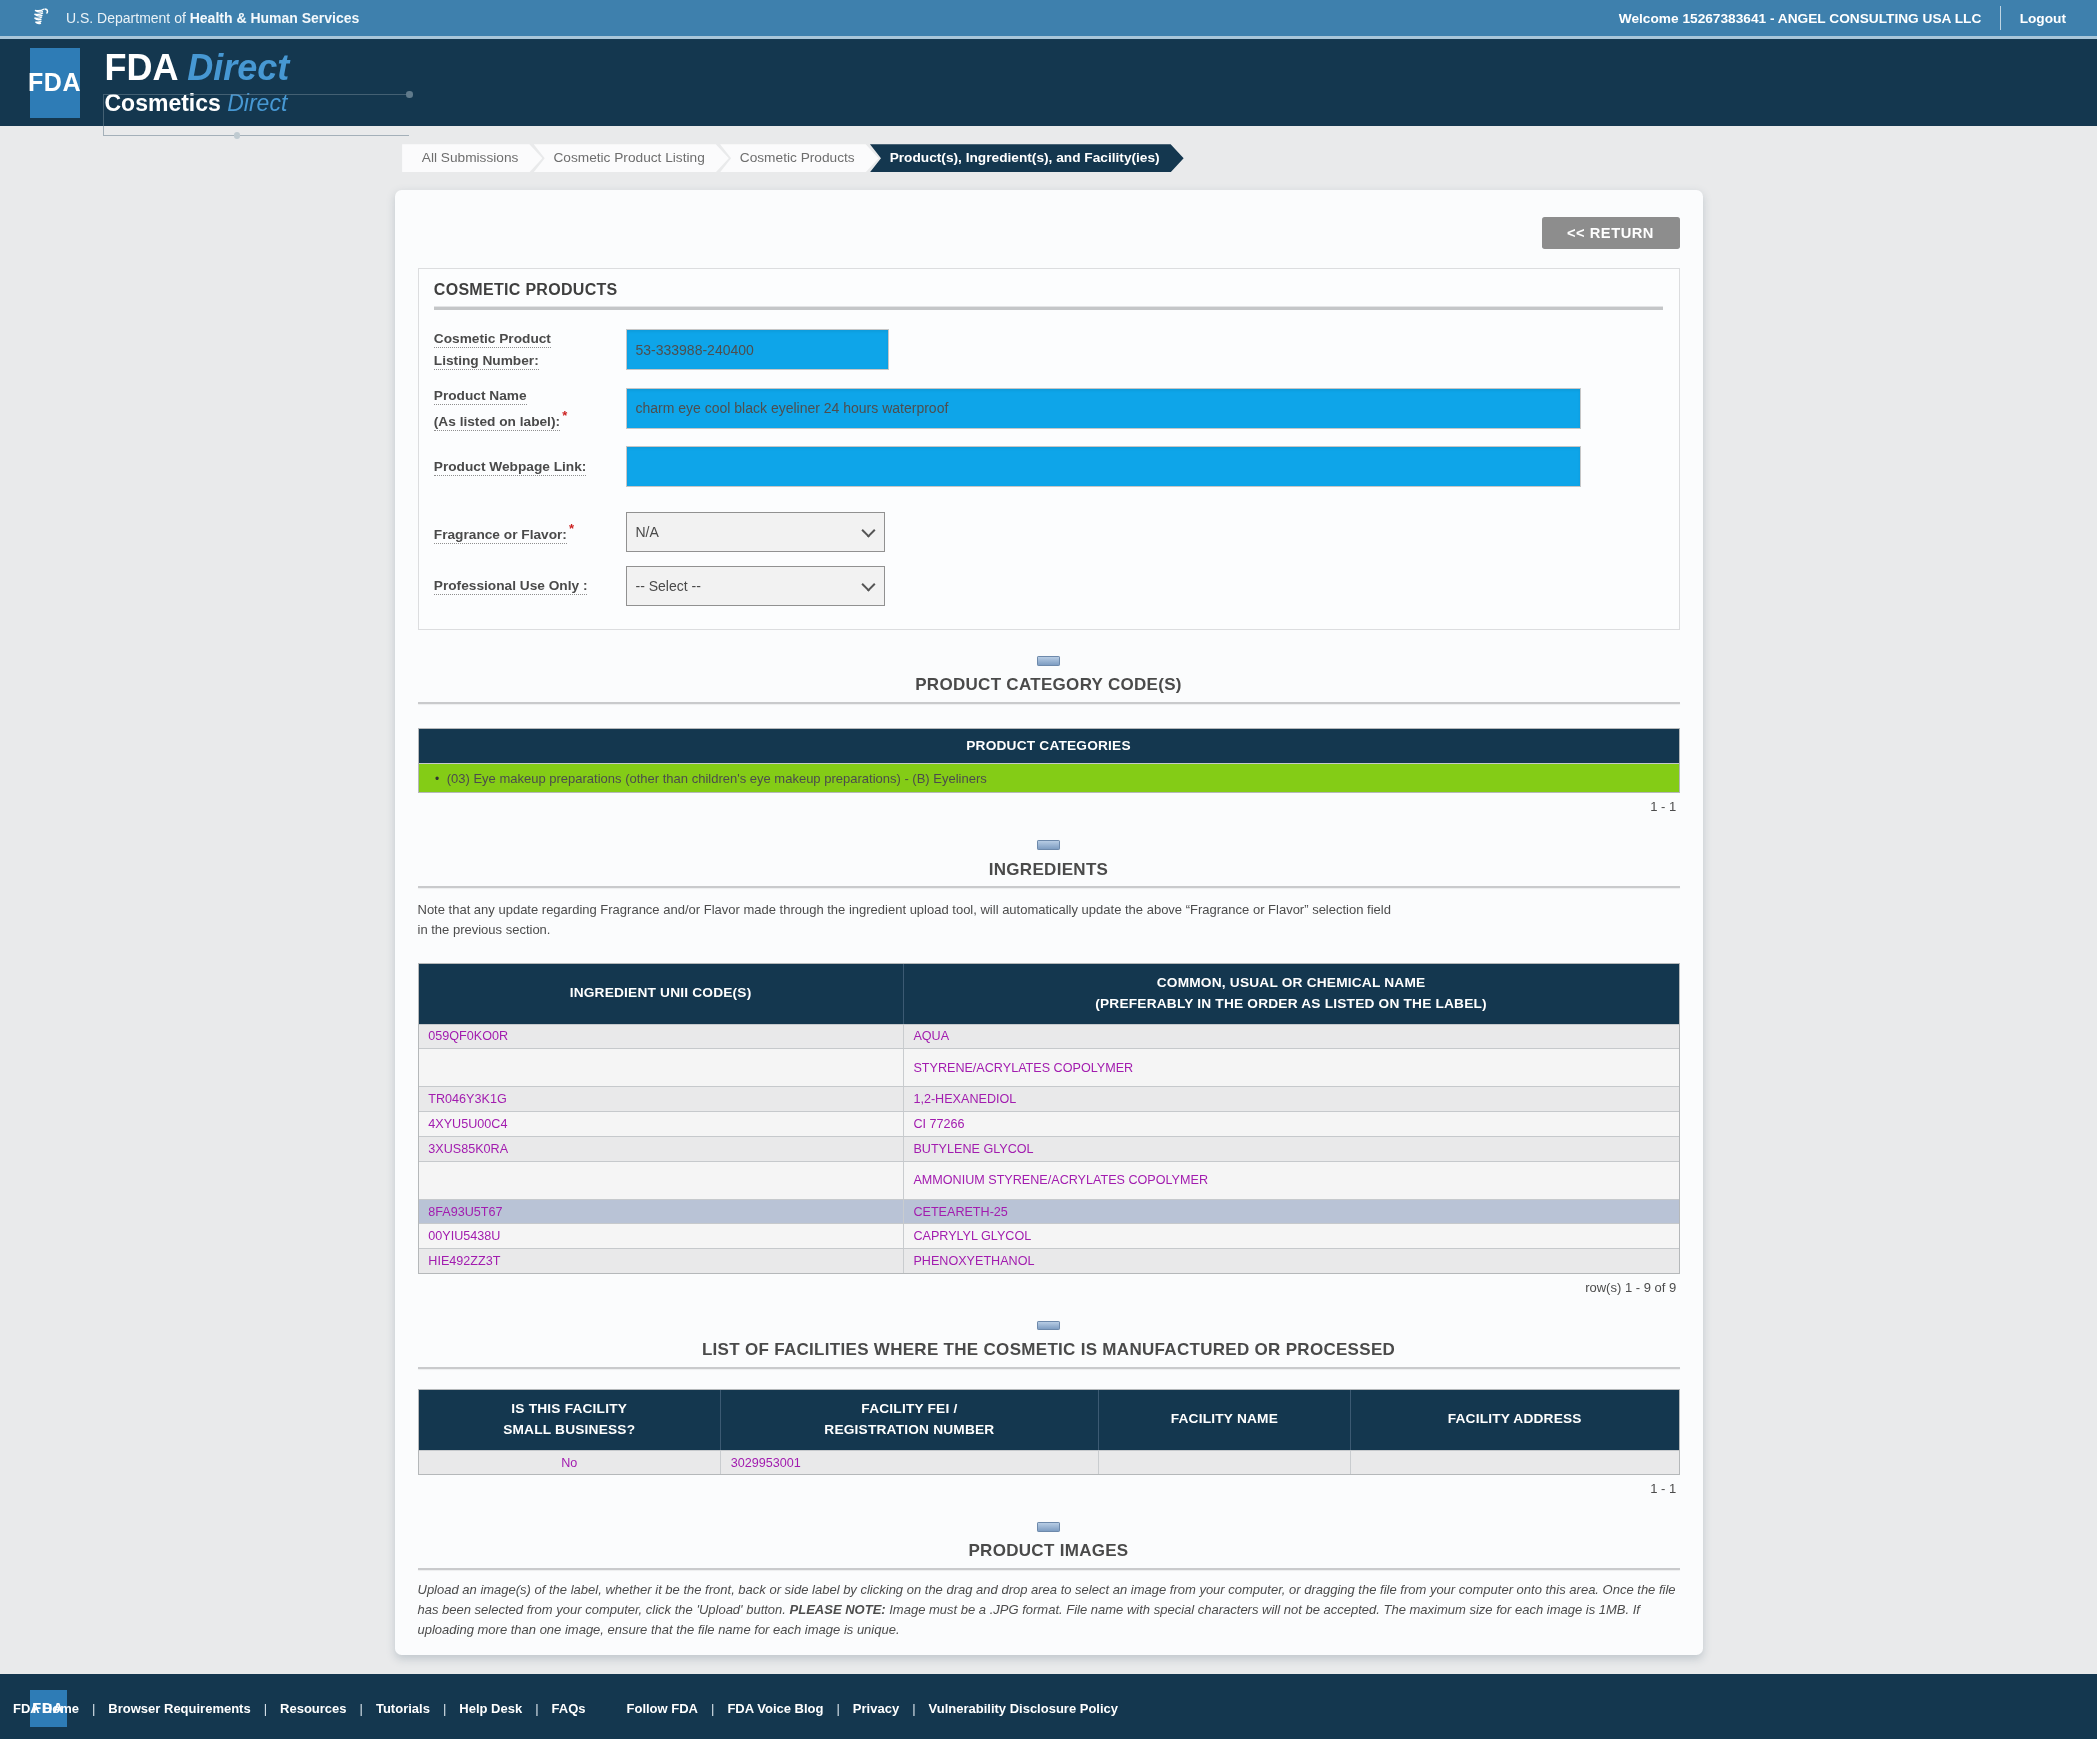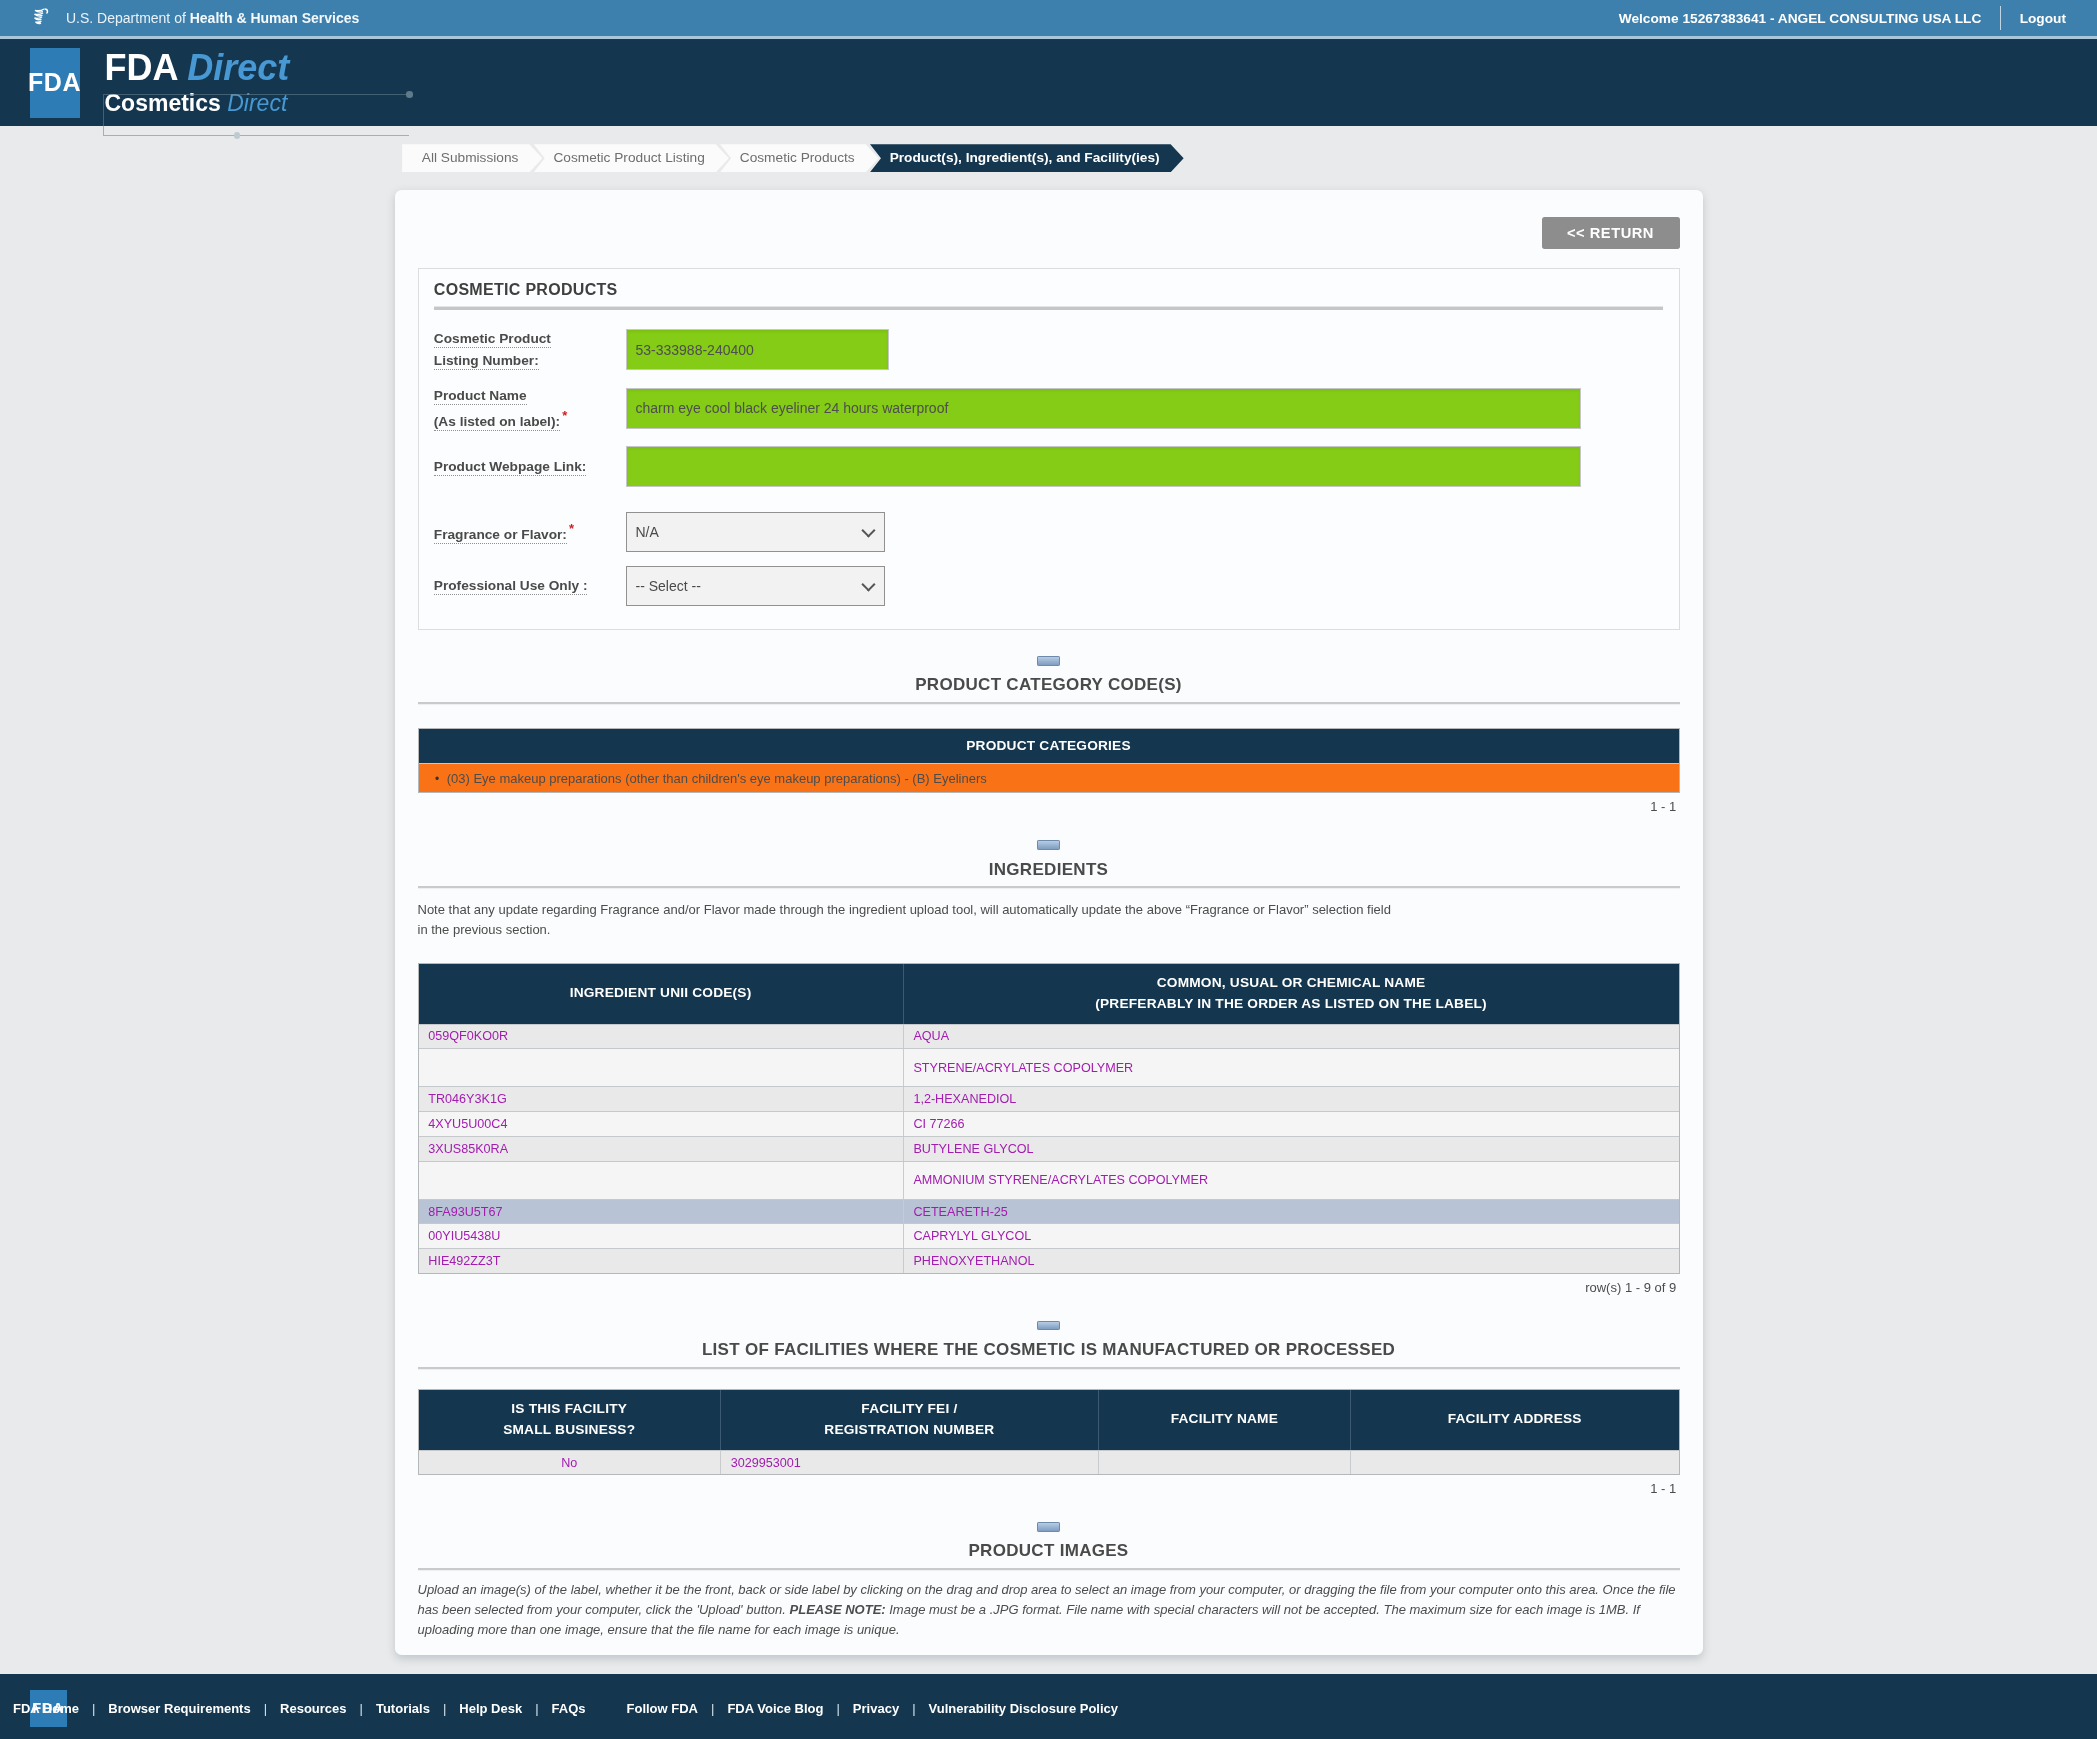--- a/index.html
+++ b/index.html
@@ -63,21 +63,21 @@
     margin-top:19.7px; border:1.1px solid #dcdddf; background:#fcfdfe; padding:12px 15.3px 23px 15.3px;
   }
   .fs-title { font-size:16px; font-weight:bold; color:#3f3f3f; letter-spacing:0.3px; padding-bottom:6.6px; border-bottom:1.1px solid #e3e4e6;}
   .fs-rule { height:2.7px; background:#c4c6c8; margin:0 0 18.6px 0; }
   .form-row { display:flex; align-items:center; margin-top:14px; }
   .form-row.gap-lg { margin-top:25px; }
   .form-label { width:192px; font-size:13.7px; font-weight:bold; color:#4a4a4a; line-height:1.55; flex:none; }
   .form-label .u { border-bottom:1.1px dotted #8f8f8f; padding-bottom:1.1px; }
   .req { color:#cc2222; font-weight:bold; font-size:13px; vertical-align:super; margin-left:2.2px; }
   .tb {
-    height:41px; background:#84cc16; border:1.1px solid #c6c6c6; font-size:14px; color:#4e4e4e;
+    height:41px; background:#0ea5e9; border:1.1px solid #c6c6c6; font-size:14px; color:#4e4e4e;
     padding:0 8.7px; box-shadow:inset 0 1.6px 2.7px rgba(0,0,0,.07);
     font-family:"Liberation Sans","DejaVu Sans",sans-serif;
   }
   .tb.small { width:263px; }
   .tb.wide { width:955px; }
   .selectbox {
     width:259px; height:40px; background:#f2f2f2; border:1.1px solid #919191;
     display:flex; align-items:center; padding:0 12px 0 8.7px; font-size:14px; color:#4a4a4a; cursor:pointer;
   }
   .selectbox .sel-val { flex:1; }
@@ -100,21 +100,21 @@
   .th.h-lg { height:60px; }
   .th.h-sm { height:34px; }
   .trow { display:flex; border-top:1.1px solid #c6c9cc; background:#f5f5f5; }
   .trow.alt { background:#e9e9ea; }
   .trow.hl { background:#b9c3d6;align-items:flex-end; }
   .td { font-size:12.6px; color:#a21caf; padding:4.9px 9.8px; display:flex; align-items:center; border-right:1.1px solid #c9cccf; }
   .td:last-child { border-right:none; }
   .td.tall { padding:11.5px 9.8px; }
   .td.center { justify-content:center; }
   
-  .cat-row { background:#f97316; border-top:1.1px solid #c6c9cc; font-size:13px; color:#4c4c4c; padding:6.6px 9.8px 6.6px 16.4px; }
+  .cat-row { background:#84cc16; border-top:1.1px solid #c6c9cc; font-size:13px; color:#4c4c4c; padding:6.6px 9.8px 6.6px 16.4px; }
   .cat-row .bullet::before { content:"•"; margin-right:7.6px; font-size:12px; color:#333; }
   .note-text { font-size:13px; color:#4c4c4c; line-height:1.55; margin-top:12px; }
   .note-text.img-note { margin-top:9.8px;font-style:italic; }
   
   .w-unii { width:38.5%; flex:none; }
   .w-name { width:61.5%; flex:none; }
   
   .w-f1 { width:24%; flex:none; } .w-f2 { width:30%; flex:none; }
   .w-f3 { width:20%; flex:none; } .w-f4 { width:26%; flex:none; }
   

